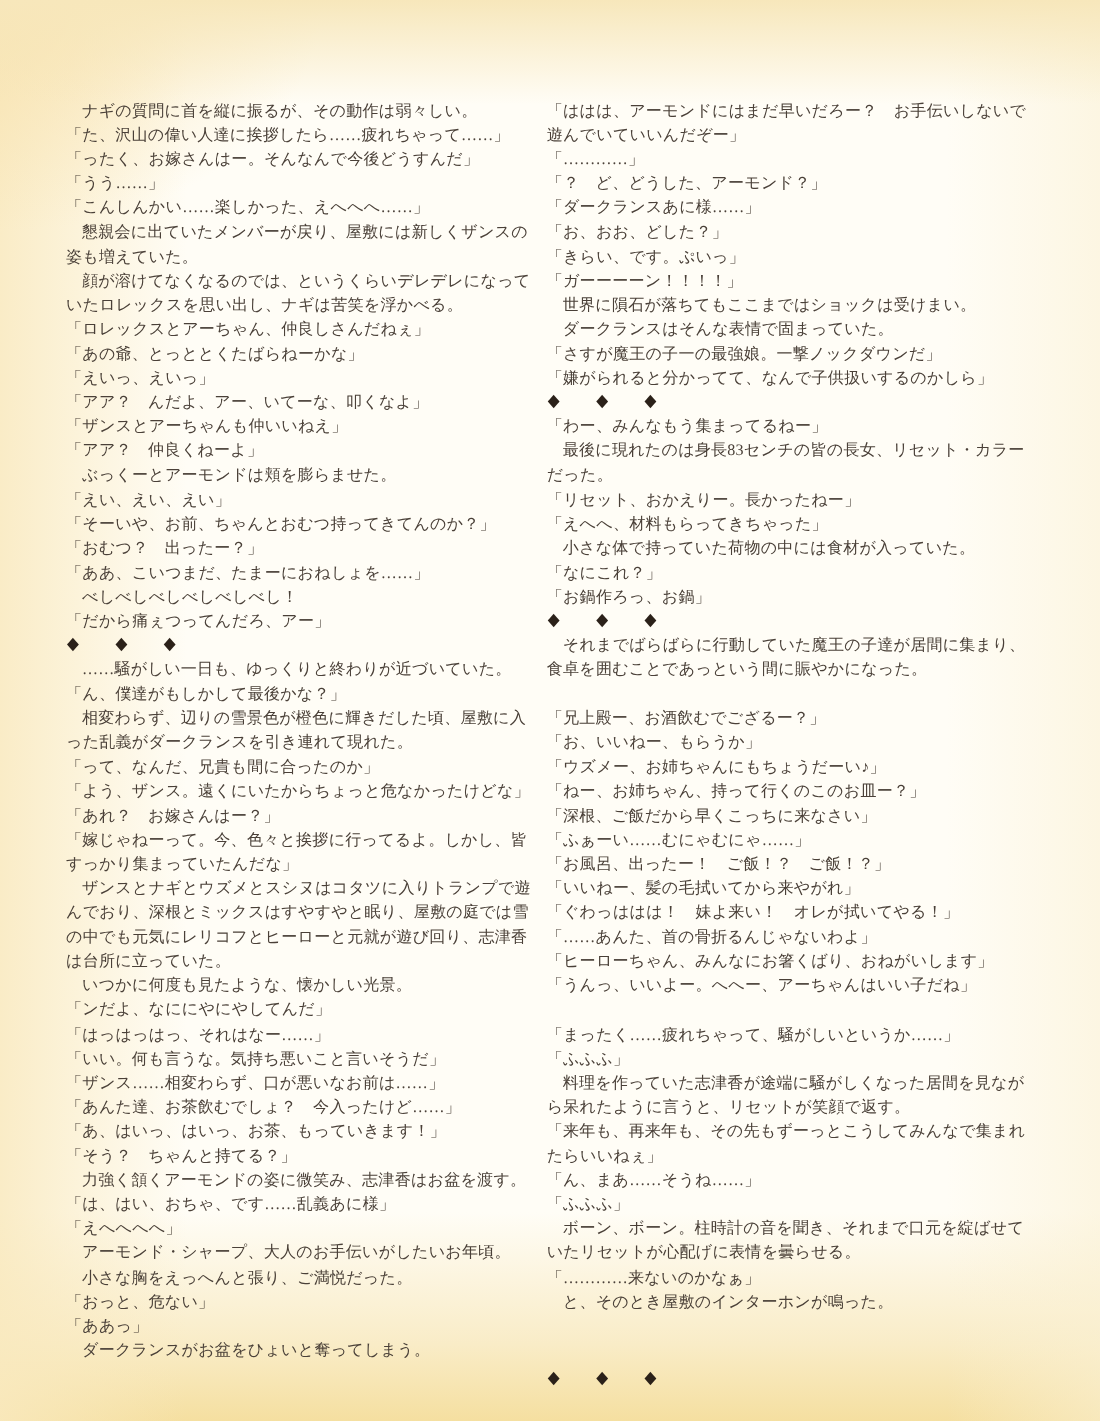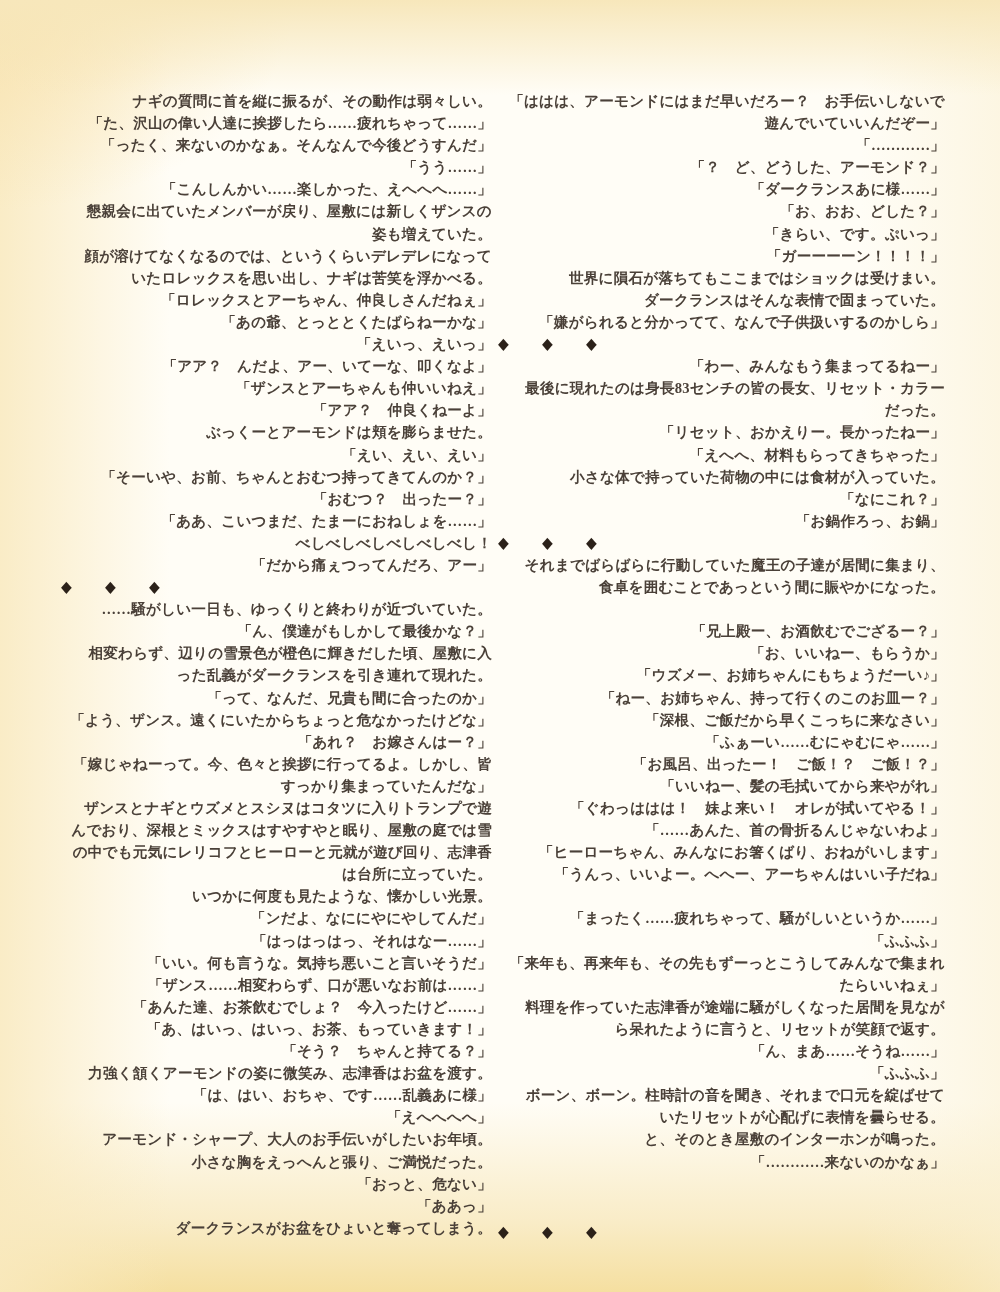--- a/index.html
+++ b/index.html
@@ -22,43 +22,42 @@
       linear-gradient(0deg, var(--band-bottom) 0px, #f9ecc7 70px, rgba(255,253,245,0) 190px),
       var(--paper-base);
   }
   .page{position:absolute;inset:0;}
   .col{
     position:absolute;top:90px;
     color:var(--ink);
     font-size:14.6px;
     line-height:22.1px;
     letter-spacing:0.2px;
-    text-align:right;
-    font-weight:bold;
+    text-align:left;
   }
   .col-left{left:60px;width:432px;}
   .col-right{left:497px;width:448px;}
   .line{margin:0;text-indent:0;}
   .line.indent{text-indent:1em;}
   .gap{height:22.1px;}
   .gap.big{height:26px;}
   .diamonds{
     height:22.1px;display:flex;align-items:center;gap:33px;
     color:var(--diamond);font-size:14px;padding-left:1px;
   }
   .diamonds .diamond{display:inline-block;transform:scaleY(1.15);}
 </style>
 </head>
 <body>
 
 <div class="page">
   <div class="col col-left">
       <p class="line indent">ナギの質問に首を縦に振るが、その動作は弱々しい。</p>
       <p class="line">「た、沢山の偉い人達に挨拶したら……疲れちゃって……」</p>
-      <p class="line">「ったく、来ないのかなぁ。そんなんで今後どうすんだ」</p>
+      <p class="line">「ったく、お嫁さんはー。そんなんで今後どうすんだ」</p>
       <p class="line">「うう……」</p>
       <p class="line">「こんしんかい……楽しかった、えへへへ……」</p>
       <p class="line indent">懇親会に出ていたメンバーが戻り、屋敷には新しくザンスの姿も増えていた。</p>
       <p class="line indent">顔が溶けてなくなるのでは、というくらいデレデレになっていたロレックスを思い出し、ナギは苦笑を浮かべる。</p>
       <p class="line">「ロレックスとアーちゃん、仲良しさんだねぇ」</p>
       <p class="line">「あの爺、とっととくたばらねーかな」</p>
       <p class="line">「えいっ、えいっ」</p>
       <p class="line">「アア？　んだよ、アー、いてーな、叩くなよ」</p>
       <p class="line">「ザンスとアーちゃんも仲いいねえ」</p>
       <p class="line">「アア？　仲良くねーよ」</p>
@@ -102,20 +101,21 @@
   <div class="col col-right">
       <p class="line">「ははは、アーモンドにはまだ早いだろー？　お手伝いしないで遊んでいていいんだぞー」</p>
       <p class="line">「…………」</p>
       <p class="line">「？　ど、どうした、アーモンド？」</p>
       <p class="line">「ダークランスあに様……」</p>
       <p class="line">「お、おお、どした？」</p>
       <p class="line">「きらい、です。ぷいっ」</p>
       <p class="line">「ガーーーーン！！！！」</p>
       <p class="line indent">世界に隕石が落ちてもここまではショックは受けまい。</p>
       <p class="line indent">ダークランスはそんな表情で固まっていた。</p>
+      <p class="line">「さすが魔王の子一の最強娘。一撃ノックダウンだ」</p>
       <p class="line">「嫌がられると分かってて、なんで子供扱いするのかしら」</p>
       <div class="diamonds">
         <span class="diamond">◆</span>
         <span class="diamond">◆</span>
         <span class="diamond">◆</span>
       </div>
       <p class="line">「わー、みんなもう集まってるねー」</p>
       <p class="line indent">最後に現れたのは身長83センチの皆の長女、リセット・カラーだった。</p>
       <p class="line">「リセット、おかえりー。長かったねー」</p>
       <p class="line">「えへへ、材料もらってきちゃった」</p>
@@ -137,27 +137,27 @@
       <p class="line">「ふぁーい……むにゃむにゃ……」</p>
       <p class="line">「お風呂、出ったー！　ご飯！？　ご飯！？」</p>
       <p class="line">「いいねー、髪の毛拭いてから来やがれ」</p>
       <p class="line">「ぐわっははは！　妹よ来い！　オレが拭いてやる！」</p>
       <p class="line">「……あんた、首の骨折るんじゃないわよ」</p>
       <p class="line">「ヒーローちゃん、みんなにお箸くばり、おねがいします」</p>
       <p class="line">「うんっ、いいよー。へへー、アーちゃんはいい子だね」</p>
       <div class="gap"></div>
       <p class="line">「まったく……疲れちゃって、騒がしいというか……」</p>
       <p class="line">「ふふふ」</p>
+      <p class="line indent">料理を作っていた志津香が途端に騒がしくなった居間を見ながら呆れたように言うと、リセットが笑顔で返す。</p>
       <p class="line">「来年も、再来年も、その先もずーっとこうしてみんなで集まれたらいいねぇ」</p>
-      <p class="line indent">料理を作っていた志津香が途端に騒がしくなった居間を見ながら呆れたように言うと、リセットが笑顔で返す。</p>
       <p class="line">「ん、まあ……そうね……」</p>
       <p class="line">「ふふふ」</p>
       <p class="line indent">ボーン、ボーン。柱時計の音を聞き、それまで口元を綻ばせていたリセットが心配げに表情を曇らせる。</p>
+      <p class="line">「…………来ないのかなぁ」</p>
       <p class="line indent">と、そのとき屋敷のインターホンが鳴った。</p>
-      <p class="line">「…………来ないのかなぁ」</p>
       <div class="gap"></div>
       <div class="gap big"></div>
       <div class="diamonds">
         <span class="diamond">◆</span>
         <span class="diamond">◆</span>
         <span class="diamond">◆</span>
       </div>
     </div>
 </div>
 

